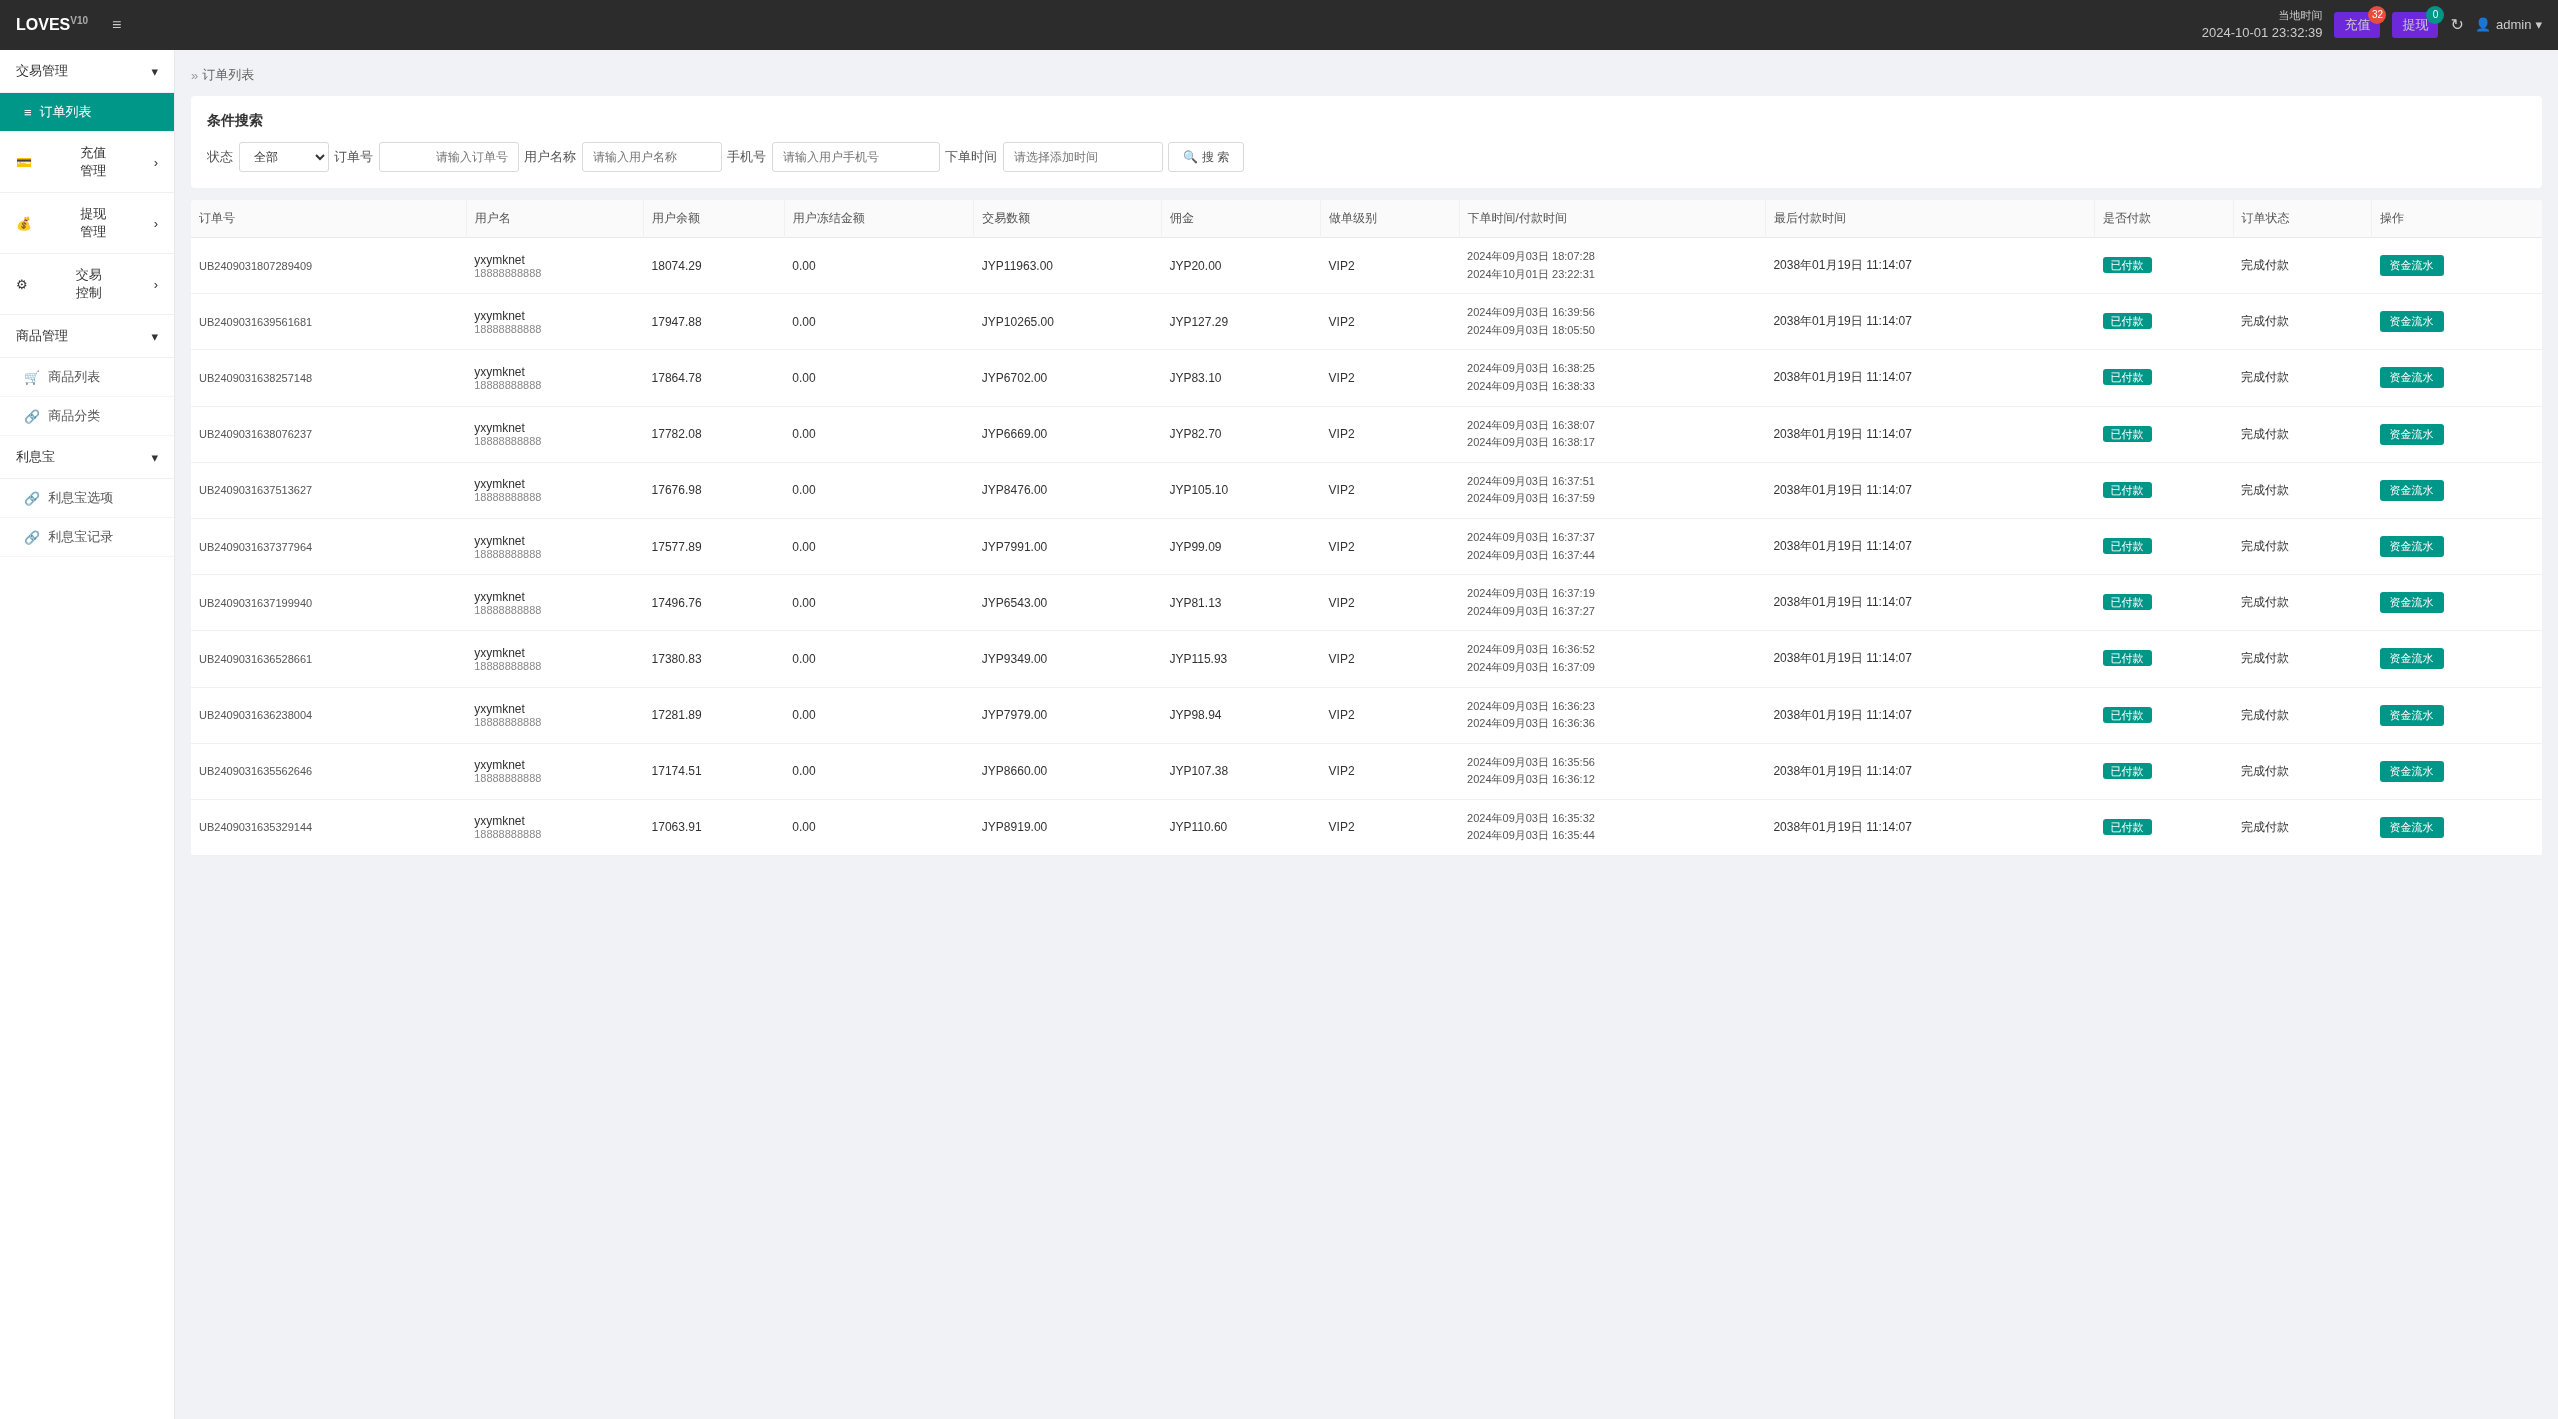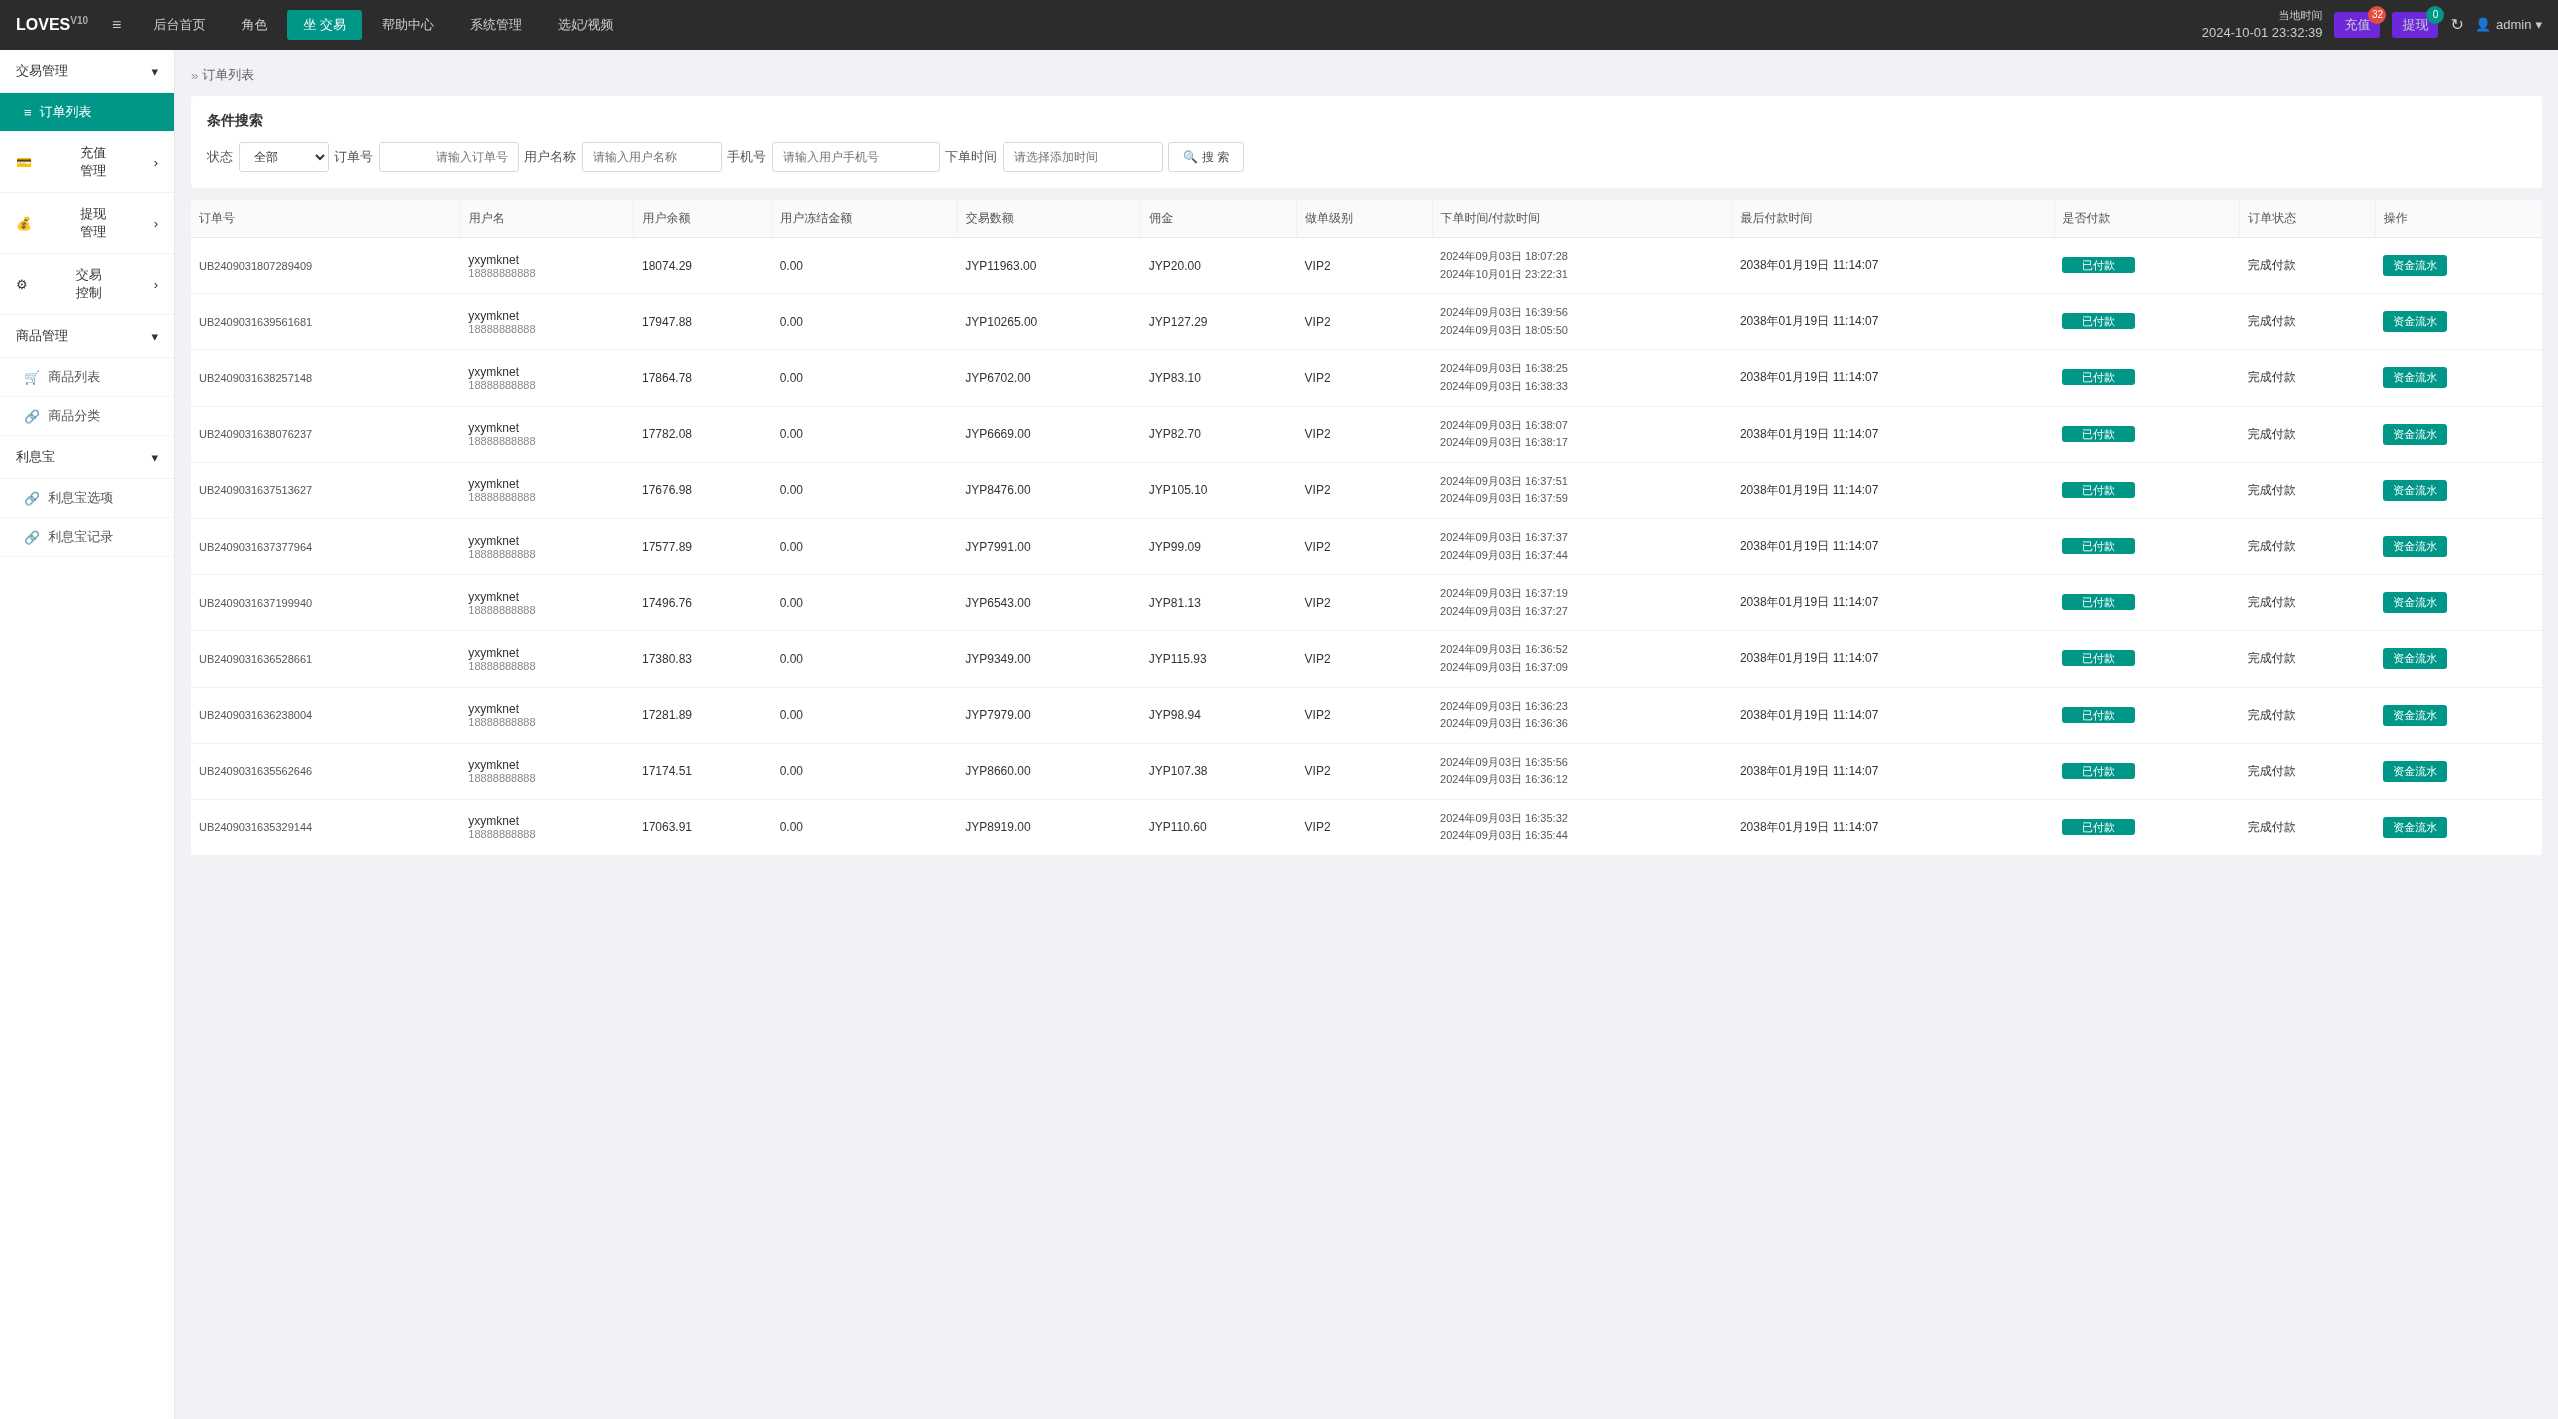--- a/index.html
+++ b/index.html
@@ -73,43 +73,35 @@
     }
 
     
     .table-card { background: #fff; border-radius: 4px; overflow: auto; }
     table { width: 100%; border-collapse: collapse; font-size: 12px; }
     thead tr { background: #fafafa; border-bottom: 1px solid #e8e8e8; }
     thead th { padding: 10px 8px; text-align: left; font-weight: 500; color: #555; white-space: nowrap; border-right: 1px solid #f0f0f0; }
     thead th:last-child { border-right: none; }
     tbody tr { border-bottom: 1px solid #f0f0f0; }
     tbody td { padding: 10px 8px; color: #333; vertical-align: middle; white-space: nowrap; }
-    .paid-badge { background: #009688; color: #fff; border-radius: 3px; padding: 2px 20px; font-size: 11px; }
+    .paid-badge { background: #009688; color: #fff; border-radius: 3px; padding: 2px 8px; font-size: 11px; }
     .action-btn { background: #009688; color: #fff; border: none; border-radius: 3px; padding: 3px 10px; cursor: pointer; font-size: 11px; }
     .user-cell { display: flex; flex-direction: column; }
     .user-name { font-size: 12px; }
     .user-phone { font-size: 11px; color: #888; }
     .time-cell { display: flex; flex-direction: column; font-size: 11px; color: #555; line-height: 1.6; }
   </style>
 </head>
 <body>
 
 <div class="top-nav">
   <div class="logo">
     <span>LOVES</span><sup>V10</sup>
   </div>
   <span class="nav-menu-icon">≡</span>
-  <div class="nav-items">
-    <div class="nav-item">后台首页</div>
-    <div class="nav-item">角色</div>
-    <div class="nav-item active">坐 交易</div>
-    <div class="nav-item">帮助中心</div>
-    <div class="nav-item">系统管理</div>
-    <div class="nav-item">选妃/视频</div>
-  </div>
   <div class="top-right">
     <div class="time-block">
       <div class="time-label">当地时间</div>
       <div class="time-value">2024-10-01 23:32:39</div>
     </div>
     <div class="badge-btn">
       <span>充值</span>
       <span class="badge">32</span>
     </div>
     <div class="badge-btn">

